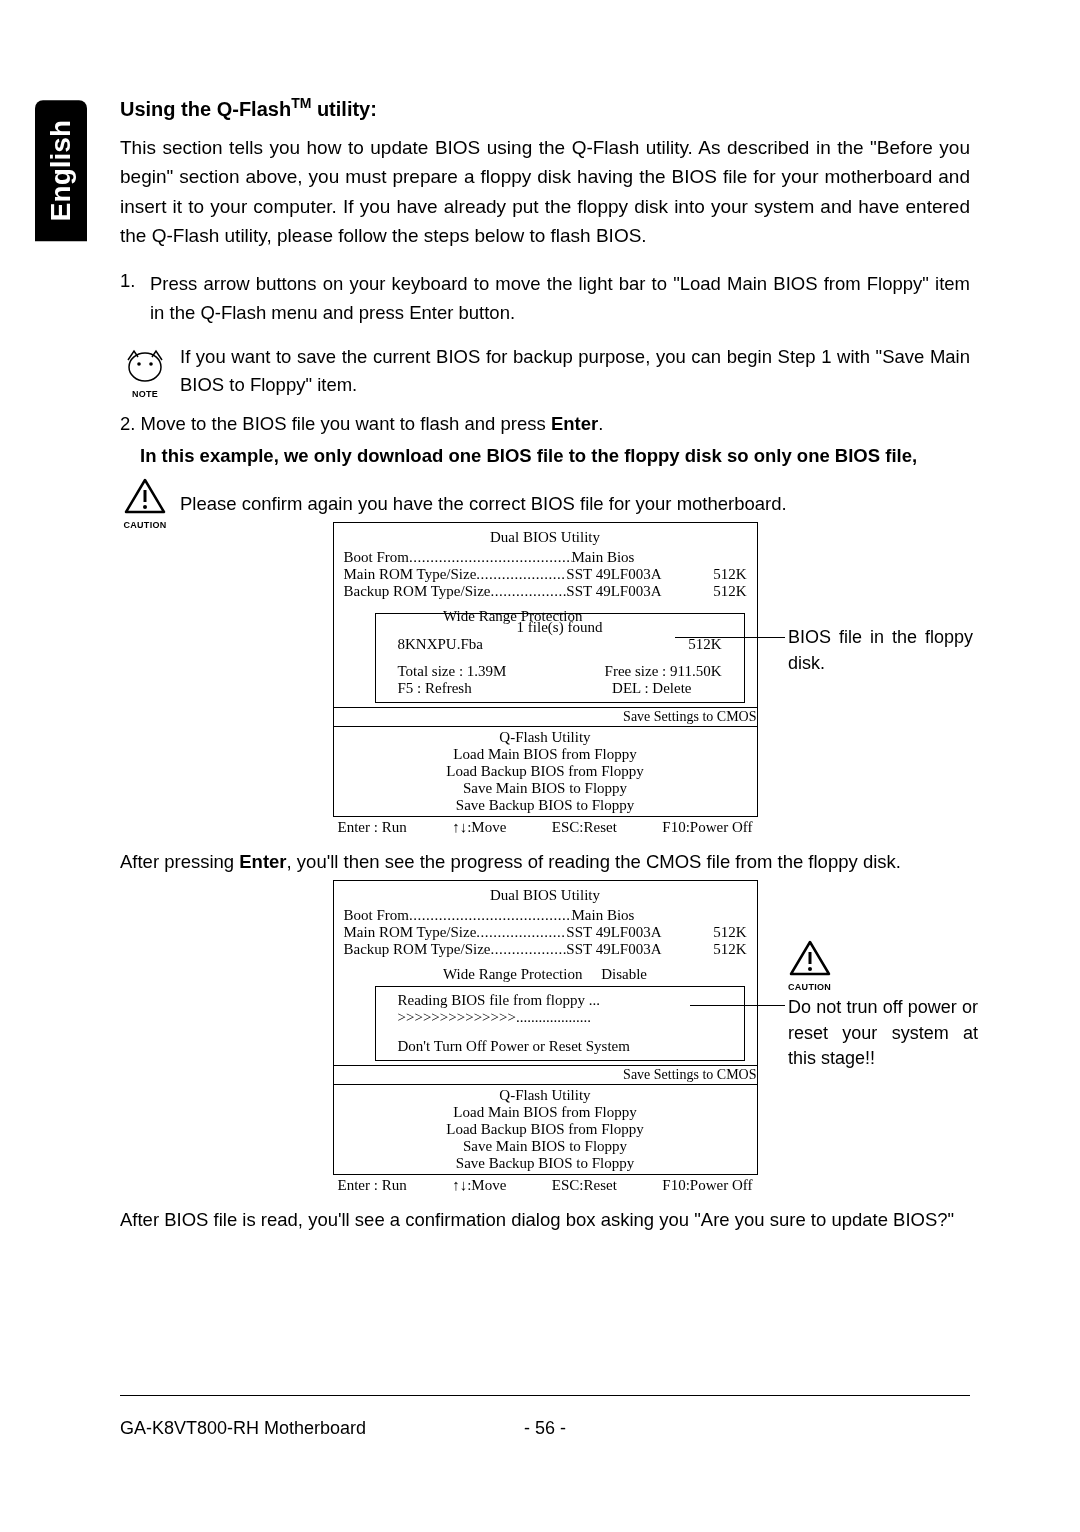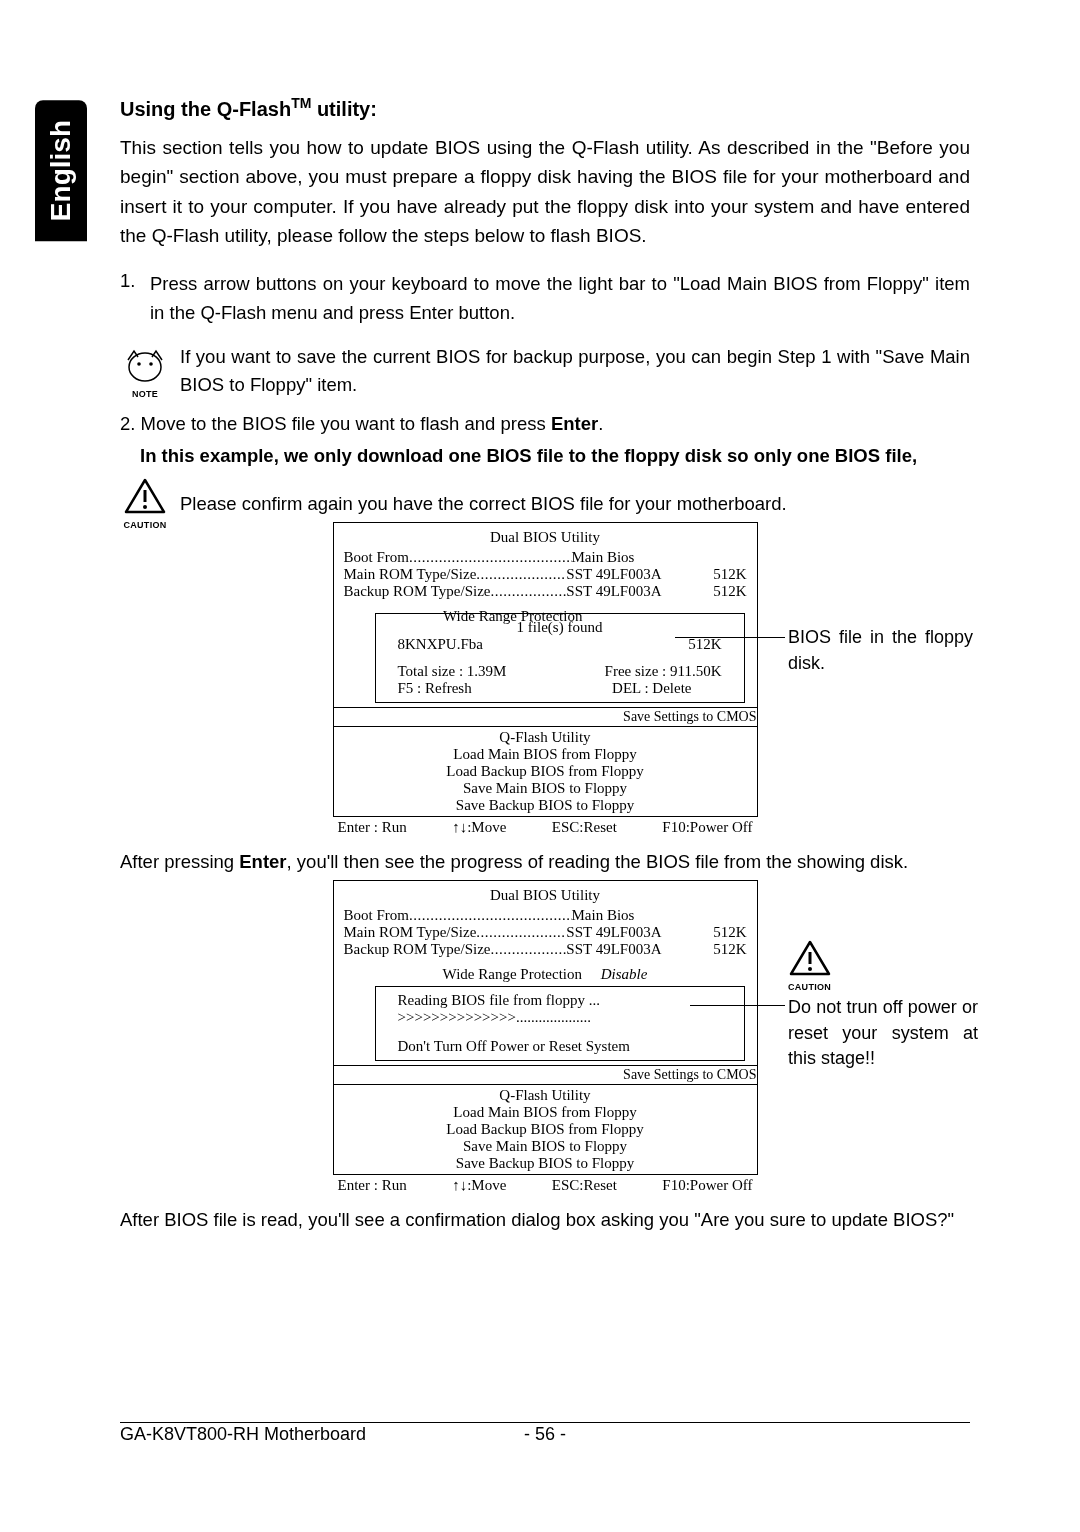--- a/index.html
+++ b/index.html
@@ -205,25 +205,25 @@
       position: absolute;
       border-top: 1px solid #000;
     }
     .after-text {
       font-size: 18.5px;
       margin-top: 15px;
       margin-bottom: 15px;
     }
     .page-footer {
       position: absolute;
-      bottom: 87px;
+      bottom: 93px;
       left: 120px;
       width: 850px;
       border-top: 1.5px solid #000;
-      padding-top: 1px;
+      padding-top: 22px;
       display: flex;
       font-size: 18px;
     }
     .footer-left {
       flex: 1;
     }
     .footer-center {
       flex: 0 0 auto;
     }
     .footer-right {
@@ -340,21 +340,21 @@
         <span>↑↓:Move</span>
         <span>ESC:Reset</span>
         <span>F10:Power Off</span>
       </div>
     </div>
     <div class="conn-line" style="left:555px;top:115px;width:110px;"></div>
     <div class="annotation-right" style="left:668px;top:103px;width:185px;">BIOS file in the floppy disk.</div>
   </div>
 
   <div class="after-text">
-    <span>After pressing </span><b>Enter</b><span>, you'll then see the progress of reading the BIOS file from the showing disk.</span>
+    <span>After pressing </span><b>Enter</b><span>, you'll then see the progress of reading the CMOS file from the floppy disk.</span>
   </div>
 
   <div class="utility-wrap">
     <div class="utility-box">
       <div class="util-upper">
         <div class="util-title">Dual BIOS Utility</div>
         <div class="util-line">
           <span>Boot From</span>
           <span class="dots">.........................................</span>
           <span style="width:175px;">Main Bios</span>
@@ -366,21 +366,21 @@
           <span style="width:85px;text-align:right;">512K</span>
         </div>
         <div class="util-line">
           <span>Backup ROM Type/Size</span>
           <span class="dots">.........................</span>
           <span>SST 49LF003A</span>
           <span style="width:85px;text-align:right;">512K</span>
         </div>
         <div style="text-align:center;margin-top:8px;">
           <span>Wide Range Protection</span>
-          <span style="margin-left:15px;font-style:italic;">Disable</span>
+          <span style="margin-left:15px;">Disable</span>
         </div>
         <div class="util-inner" style="margin-top:3px;">
           <div>Reading BIOS file from floppy ...</div>
           <div>&gt;&gt;&gt;&gt;&gt;&gt;&gt;&gt;&gt;&gt;&gt;&gt;&gt;&gt;....................</div>
           <div style="height:12px;"></div>
           <div>Don't Turn Off Power or Reset System</div>
         </div>
       </div>
       <div class="util-middle">Save Settings to CMOS</div>
       <div class="util-lower">

